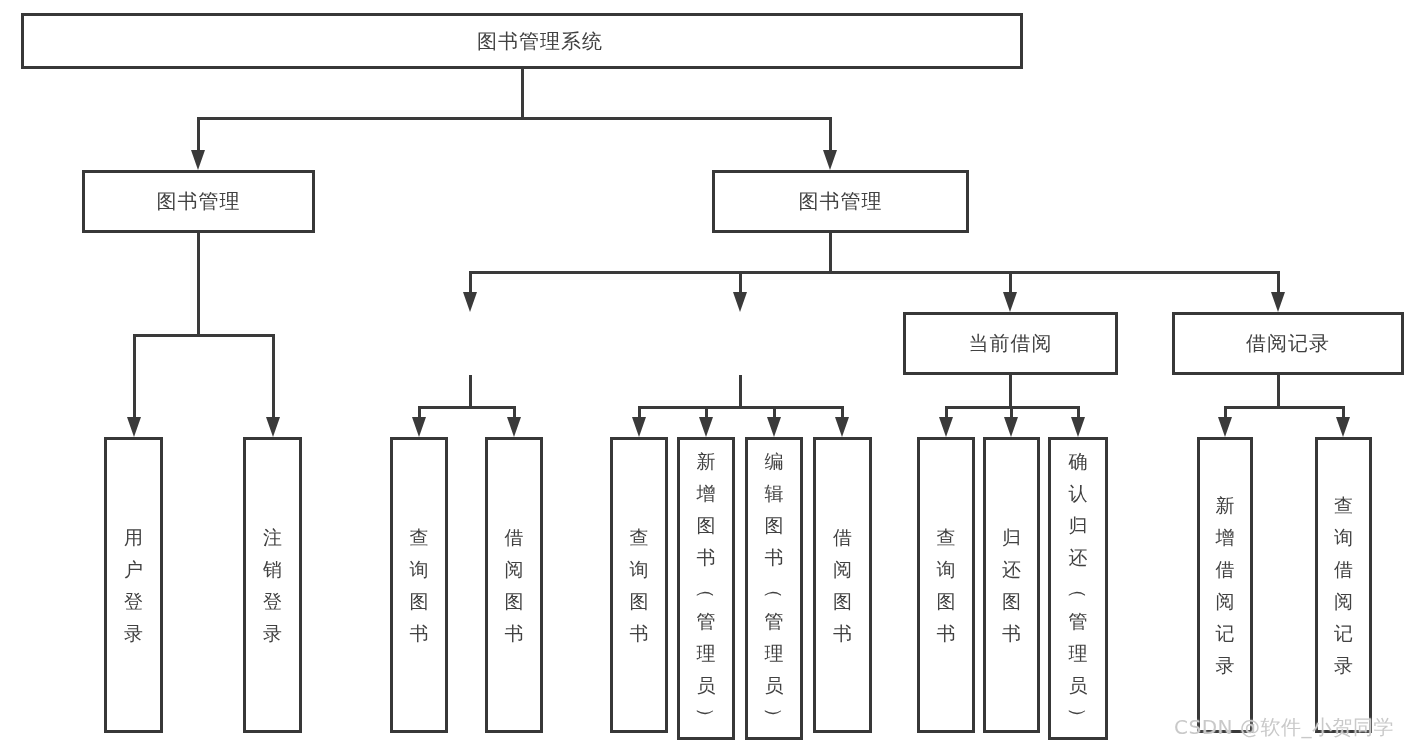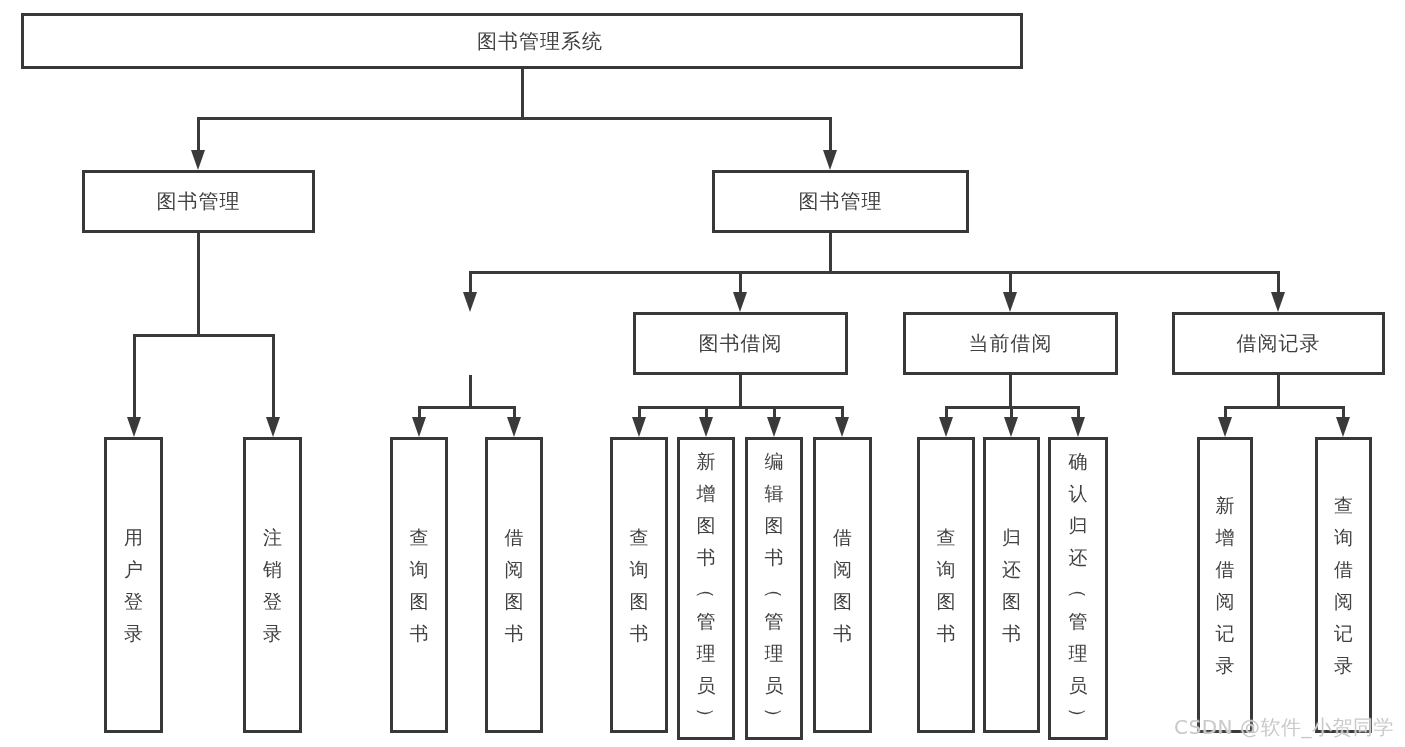--- a/index.html
+++ b/index.html
@@ -41,29 +41,26 @@
 
   <div class="box" style="left:82px; top:170px; width:233px; height:63px;">
     <span class="hlabel">图书管理</span>
   </div>
 
   <div class="box" style="left:712px; top:170px; width:257px; height:63px;">
     <span class="hlabel">图书管理</span>
   </div>
 
 
-  <div class="box" style="left:633px; top:312px; width:215px; height:63px;">
-    <span class="hlabel">图书借阅</span>
-  </div>
 
   <div class="box" style="left:903px; top:312px; width:215px; height:63px;">
     <span class="hlabel">当前借阅</span>
   </div>
 
-  <div class="box" style="left:1172px; top:312px; width:213px; height:63px;">
+  <div class="box" style="left:1172px; top:312px; width:232px; height:63px;">
     <span class="hlabel">借阅记录</span>
   </div>
 
   <div class="box leaf" style="left:104px; top:437px; width:59px; height:296px;">
     <div class="vtext">
         <div class="vchar">用</div>
         <div class="vchar">户</div>
         <div class="vchar">登</div>
         <div class="vchar">录</div>
       </div>

